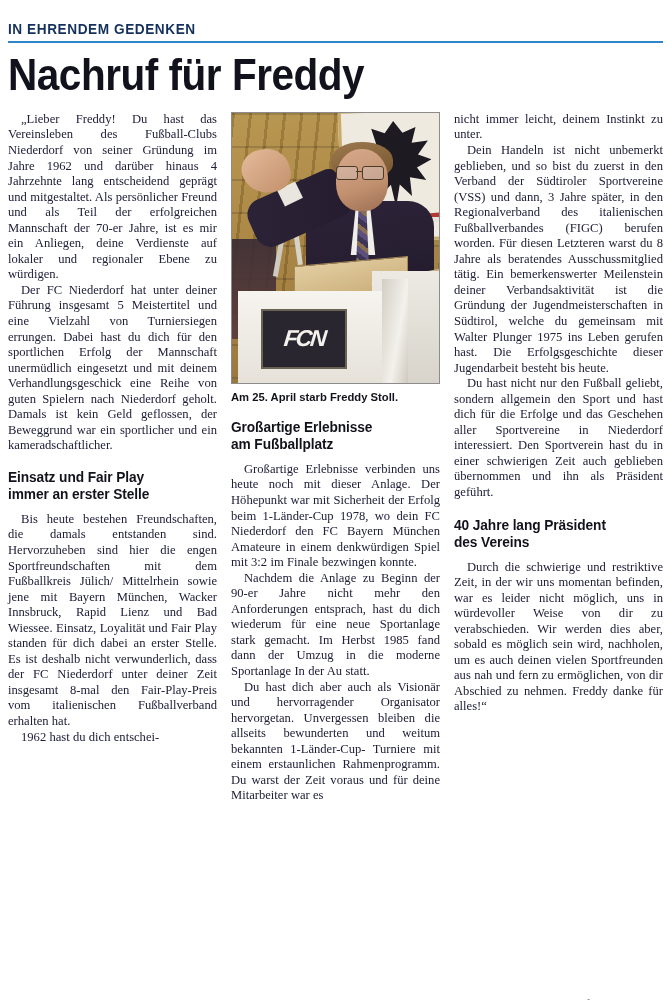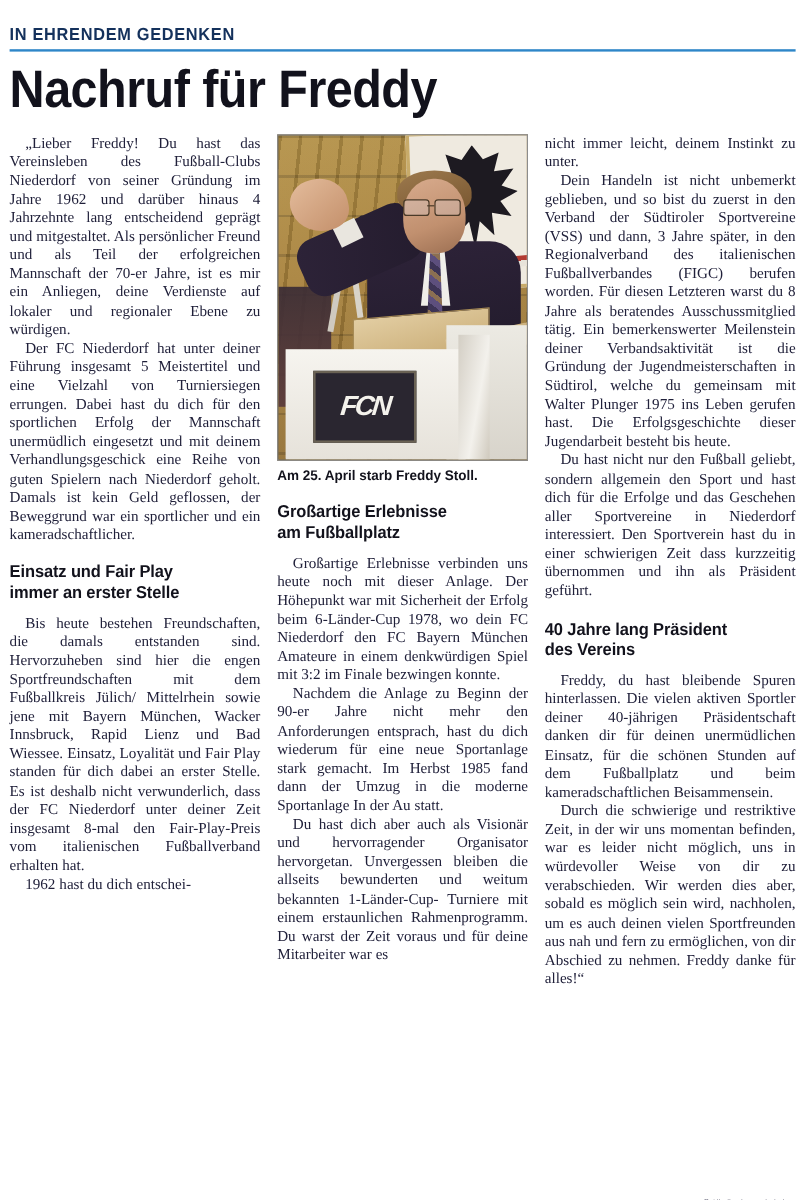--- a/index.html
+++ b/index.html
@@ -411,36 +411,35 @@
         </div>
         <figcaption class="caption">Am 25. April starb Freddy Stoll.</figcaption>
       </figure>
 
 
       <h2 class="subhead">
         <span>Großartige Erlebnisse</span><br>
         <span>am Fußballplatz</span>
       </h2>
 
-      <p class="body">Großartige Erlebnisse verbinden uns heute noch mit dieser Anlage. Der Höhepunkt war mit Sicherheit der Erfolg beim 6-Länder-Cup 1978, wo dein FC Niederdorf den FC Bayern München Amateure in einem denkwürdigen Spiel mit 3:2 im Finale bezwingen konnte.</p>
+      <p class="body">Großartige Erlebnisse verbinden uns heute noch mit dieser Anlage. Der Höhepunkt war mit Sicherheit der Erfolg beim 1-Länder-Cup 1978, wo dein FC Niederdorf den FC Bayern München Amateure in einem denkwürdigen Spiel mit 3:2 im Finale bezwingen konnte.</p>
       <p class="body">Nachdem die Anlage zu Beginn der 90-er Jahre nicht mehr den Anforderungen entsprach, hast du dich wiederum für eine neue Sportanlage stark gemacht. Im Herbst 1985 fand dann der Umzug in die moderne Sportanlage In der Au statt.</p>
       <p class="body">Du hast dich aber auch als Visionär und hervorragender Organisator hervorgetan. Unvergessen bleiben die allseits bewunderten und weitum bekannten 1-Länder-Cup- Turniere mit einem erstaunlichen Rahmenprogramm. Du warst der Zeit voraus und für deine Mitarbeiter war es</p>
     </div>
 
     <div class="col">
       <p class="body noindent">nicht immer leicht, deinem Instinkt zu unter.</p>
       <p class="body">Dein Handeln ist nicht unbemerkt geblieben, und so bist du zuerst in den Verband der Südtiroler Sportvereine (VSS) und dann, 3 Jahre später, in den Regionalverband des italienischen Fußballverbandes (FIGC) berufen worden. Für diesen Letzteren warst du 8 Jahre als beratendes Ausschussmitglied tätig. Ein bemerkenswerter Meilenstein deiner Verbandsaktivität ist die Gründung der Jugendmeisterschaften in Südtirol, welche du gemeinsam mit Walter Plunger 1975 ins Leben gerufen hast. Die Erfolgsgeschichte dieser Jugendarbeit besteht bis heute.</p>
-      <p class="body">Du hast nicht nur den Fußball geliebt, sondern allgemein den Sport und hast dich für die Erfolge und das Geschehen aller Sportvereine in Niederdorf interessiert. Den Sportverein hast du in einer schwierigen Zeit dass kurzzeitig übernommen und ihn als Präsident geführt.</p>
+      <p class="body">Du hast nicht nur den Fußball geliebt, sondern allgemein den Sport und hast dich für die Erfolge und das Geschehen aller Sportvereine in Niederdorf interessiert. Den Sportverein hast du in einer schwierigen Zeit auch geblieben übernommen und ihn als Präsident geführt.</p>
 
       <h2 class="subhead tight">
         <span>40 Jahre lang Präsident</span><br>
         <span>des Vereins</span>
       </h2>
 
-      <p class="body">Freddy, du hast bleibende Spuren hinterlassen. Die vielen aktiven Sportler deiner 40-jährigen Präsidentschaft danken dir für deinen unermüdlichen Einsatz, für die schönen Stunden auf dem Fußballplatz und beim kameradschaftlichen Beisammensein.</p>
       <p class="body">Durch die schwierige und restriktive Zeit, in der wir uns momentan befinden, war es leider nicht möglich, uns in würdevoller Weise von dir zu verabschieden. Wir werden dies aber, sobald es möglich sein wird, nachholen, um es auch deinen vielen Sportfreunden aus nah und fern zu ermöglichen, von dir Abschied zu nehmen. Freddy danke für alles!“</p>
 
       <div class="copyright">
         <span class="c-mark">©</span>
         <span>Alle Rechte vorbehalten</span>
       </div>
     </div>
 
   </div>
 </div>

